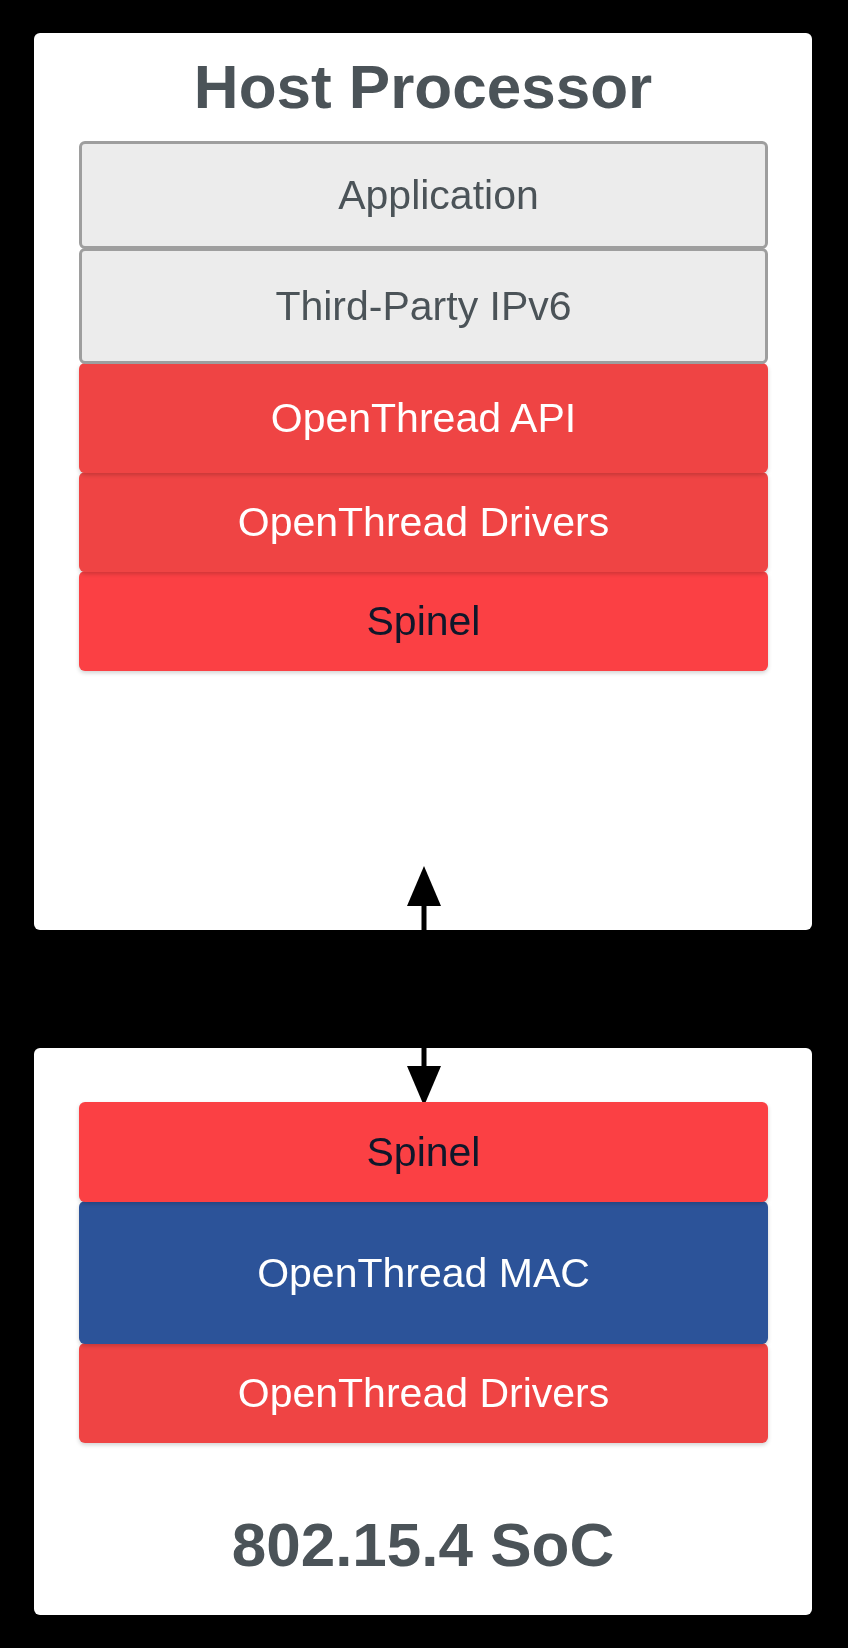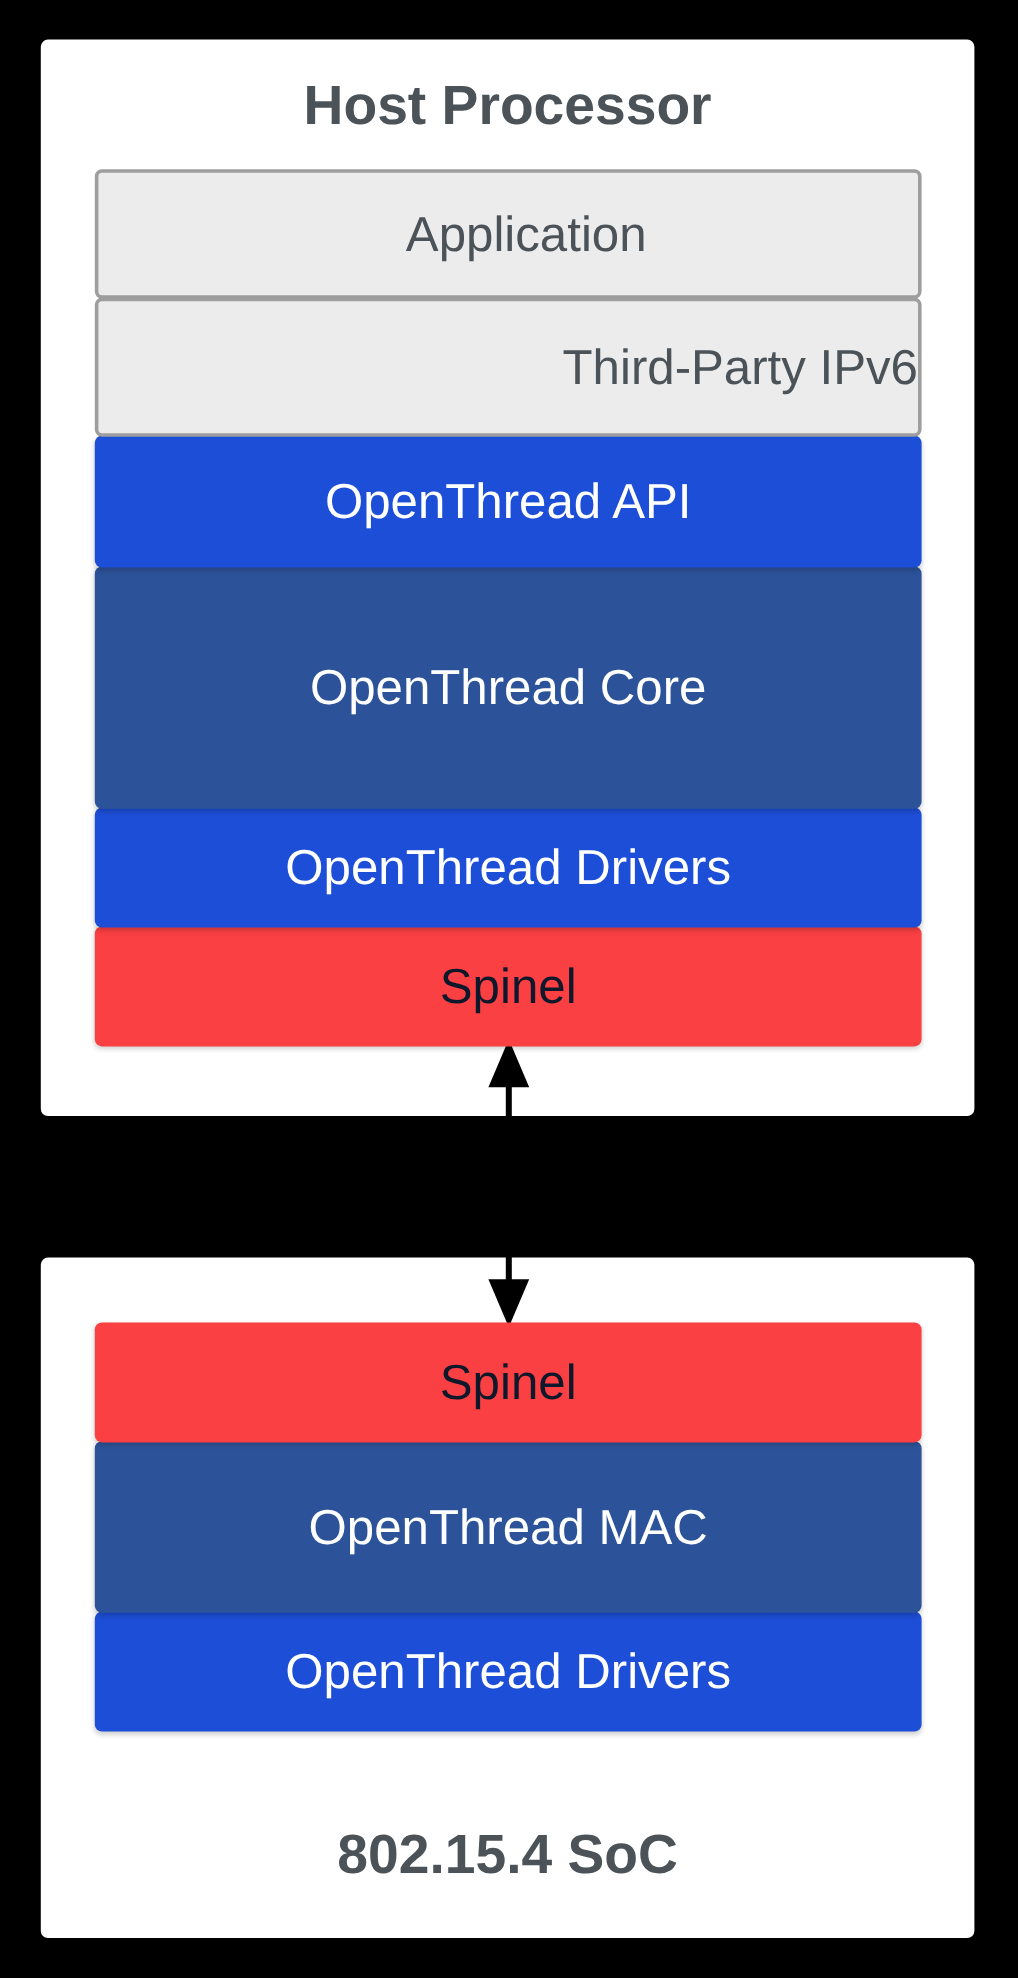--- a/index.html
+++ b/index.html
@@ -41,21 +41,21 @@
     height: 567px;
   }
 
   .panel-title {
     position: absolute;
     left: 0;
     width: 100%;
     text-align: center;
     color: #4b5358;
     font-weight: bold;
-    font-size: 46px;
+    font-size: 62px;
     line-height: 54px;
     letter-spacing: 0px;
     user-select: none;
   }
   #panel-host .panel-title { top: 27px; }
   #panel-soc  .panel-title { bottom: 43px; }
 
   
   .stack {
     position: absolute;
@@ -82,21 +82,21 @@
     white-space: nowrap;
   }
 
   
   .layer.t-plain {
     background: #ececec;
     border: 3px solid #9e9e9e;
     color: #4b5358;
   }
   .layer.t-cyan {
-    background: #1d4ed8;
+    background: #ef4444;
     color: #ffffff;
     box-shadow: 0 2px 4px rgba(0,0,0,0.18);
   }
   .layer.t-navy {
     background: #2c5399;
     color: #ffffff;
     box-shadow: 0 2px 4px rgba(0,0,0,0.18);
   }
   .layer.t-red {
     background: #fb4044;
@@ -121,31 +121,28 @@
 
   <div class="panel" id="panel-host">
     <div class="panel-title">Host Processor</div>
 
     <div class="stack" id="stack-host">
 
       <div class="layer t-plain" style="height:108px; z-index:6;padding-left:30px;">
         <span class="layer-label">Application</span>
       </div>
 
-      <div class="layer t-plain" style="height:116px; z-index:5;justify-content:flex-end;">
+      <div class="layer t-plain" style="height:116px; z-index:5;">
         <span class="layer-label">Third-Party IPv6</span>
       </div>
 
       <div class="layer t-cyan" style="height:110px; z-index:4;">
         <span class="layer-label">OpenThread API</span>
       </div>
 
-      <div class="layer t-navy" style="height:202px; z-index:3;">
-        <span class="layer-label">OpenThread Core</span>
-      </div>
 
       <div class="layer t-cyan" style="height:100px; z-index:2;">
         <span class="layer-label">OpenThread Drivers</span>
       </div>
 
       <div class="layer t-red" style="height:100px; z-index:1;">
         <span class="layer-label">Spinel</span>
       </div>
 
     </div>

